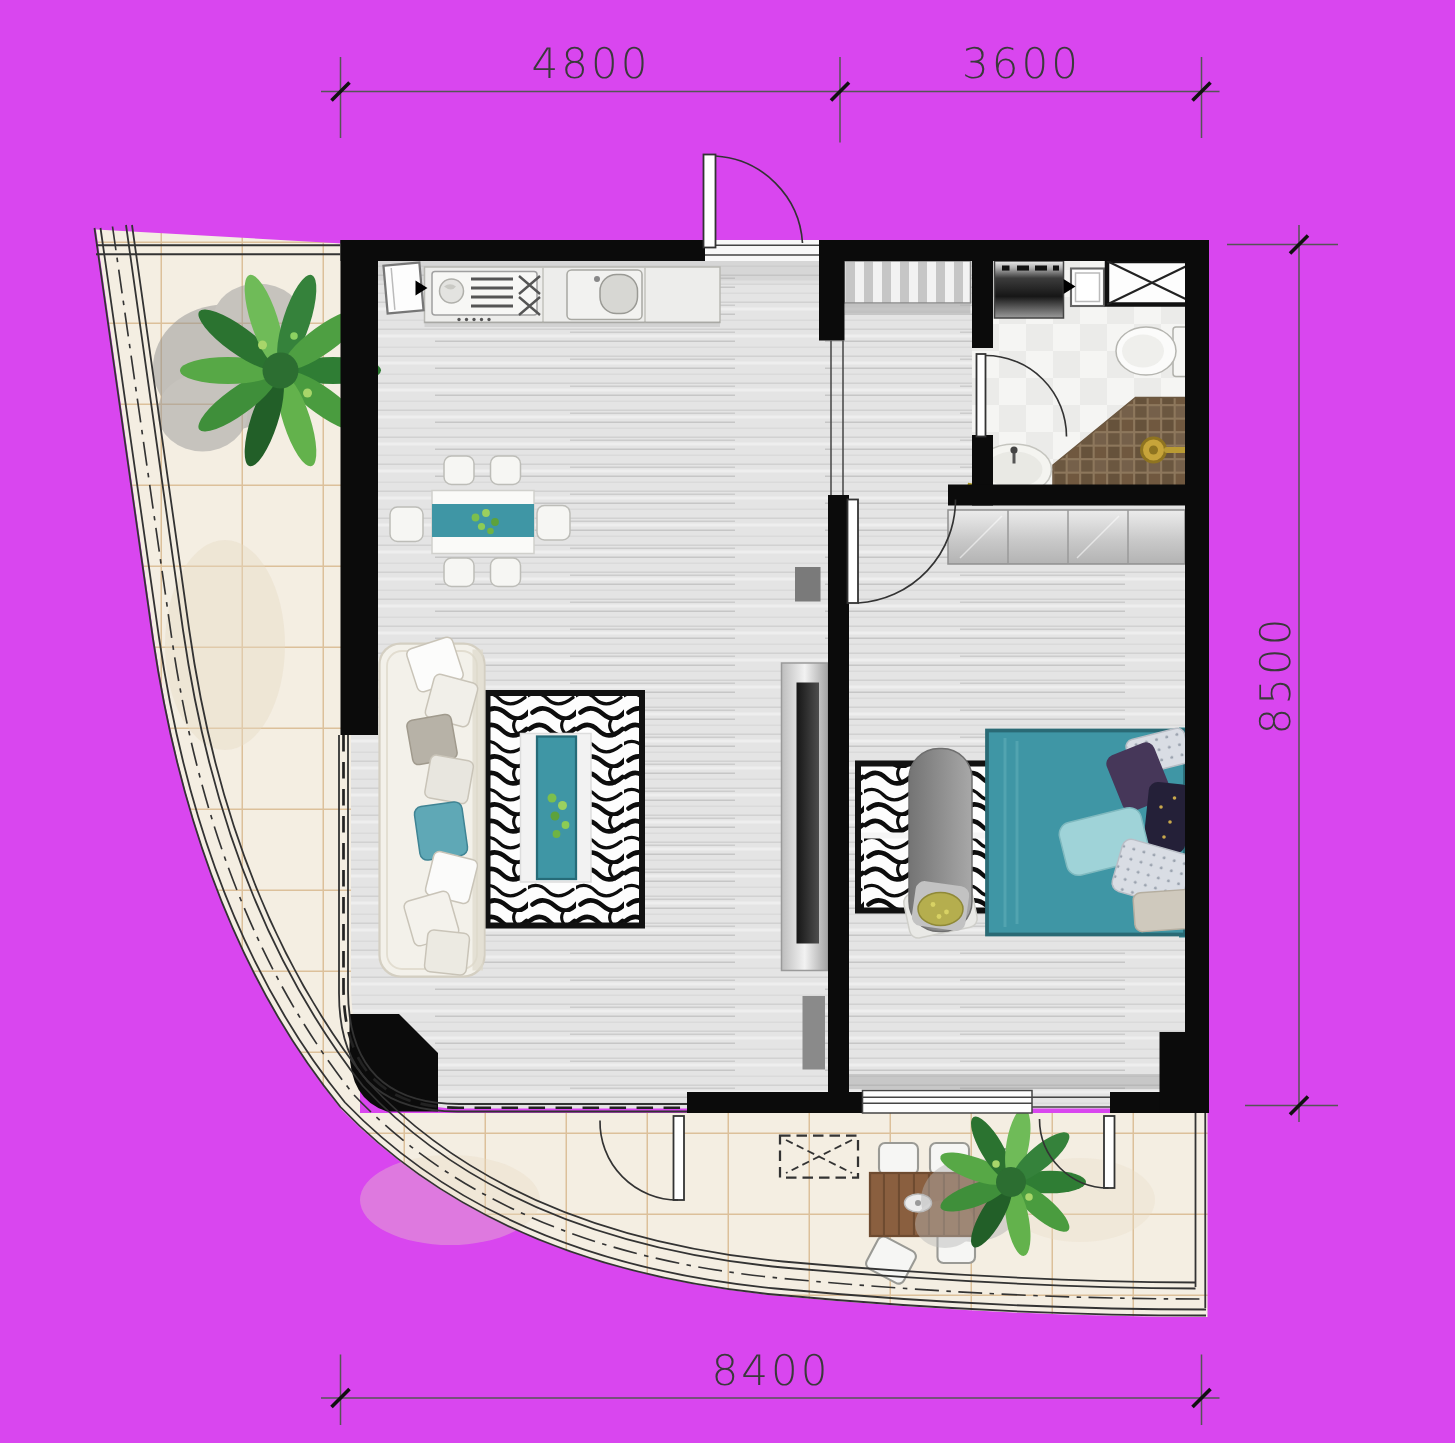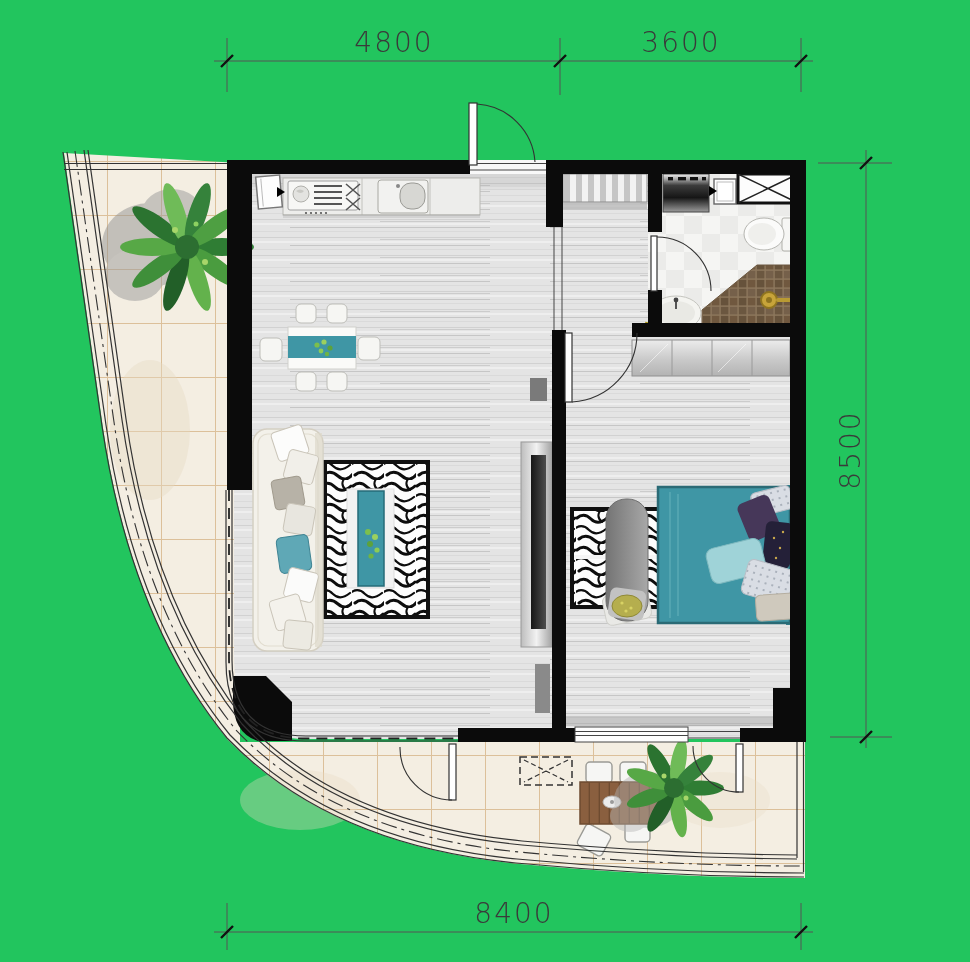--- a/index.html
+++ b/index.html
@@ -1,16 +1,16 @@
 <!DOCTYPE html>
 <html style="--wall: #0b0b0b; --teal: #3f96a5; --teal-dark: #2b6c77; --teal-light: #9fd3d8; --wood-floor: #e3e3e3; --balcony-tile: #f4eee2; --tile-grout: #d9ba90; --bath-tile: #f4f4f2; --shower-brown: #6b5740; --gold: #c7a43a; --plant-green: #3f8f3f; --outdoor-wood: #8a5f3f; --sofa-cream: #f3f1ea; --bench-gray: #8d8d8d; --dim-line: #555555; --dim-text: #3a3a3a;"><head>
 <meta charset="utf-8">
 <style>
   html,body{margin:0;padding:0;background:#ffffff;}
-  #stage{position:relative;width:970px;height:962px;background:#22c55e;overflow:hidden;
+  #stage{position:relative;width:970px;height:962px;background:#d946ef;overflow:hidden;
          font-family:"DejaVu Sans",sans-serif;}
   svg{position:absolute;left:0;top:0;}
   .wall{fill:var(--wall,#0b0b0b);}
   .dim-line{stroke:var(--dim-line,#555);stroke-width:1;fill:none;}
   .dim-tick{stroke:#111;stroke-width:2.4;fill:none;}
   .dim-text{font-family:"DejaVu Sans",sans-serif;font-weight:300;font-size:28px;
             fill:var(--dim-text,#3a3a3a);letter-spacing:2px;}
   .thin{stroke:#333;stroke-width:1.2;fill:none;}
   .thin2{stroke:#444;stroke-width:1;fill:none;}
   .door-leaf{fill:#ffffff;stroke:#333;stroke-width:1.2;}

